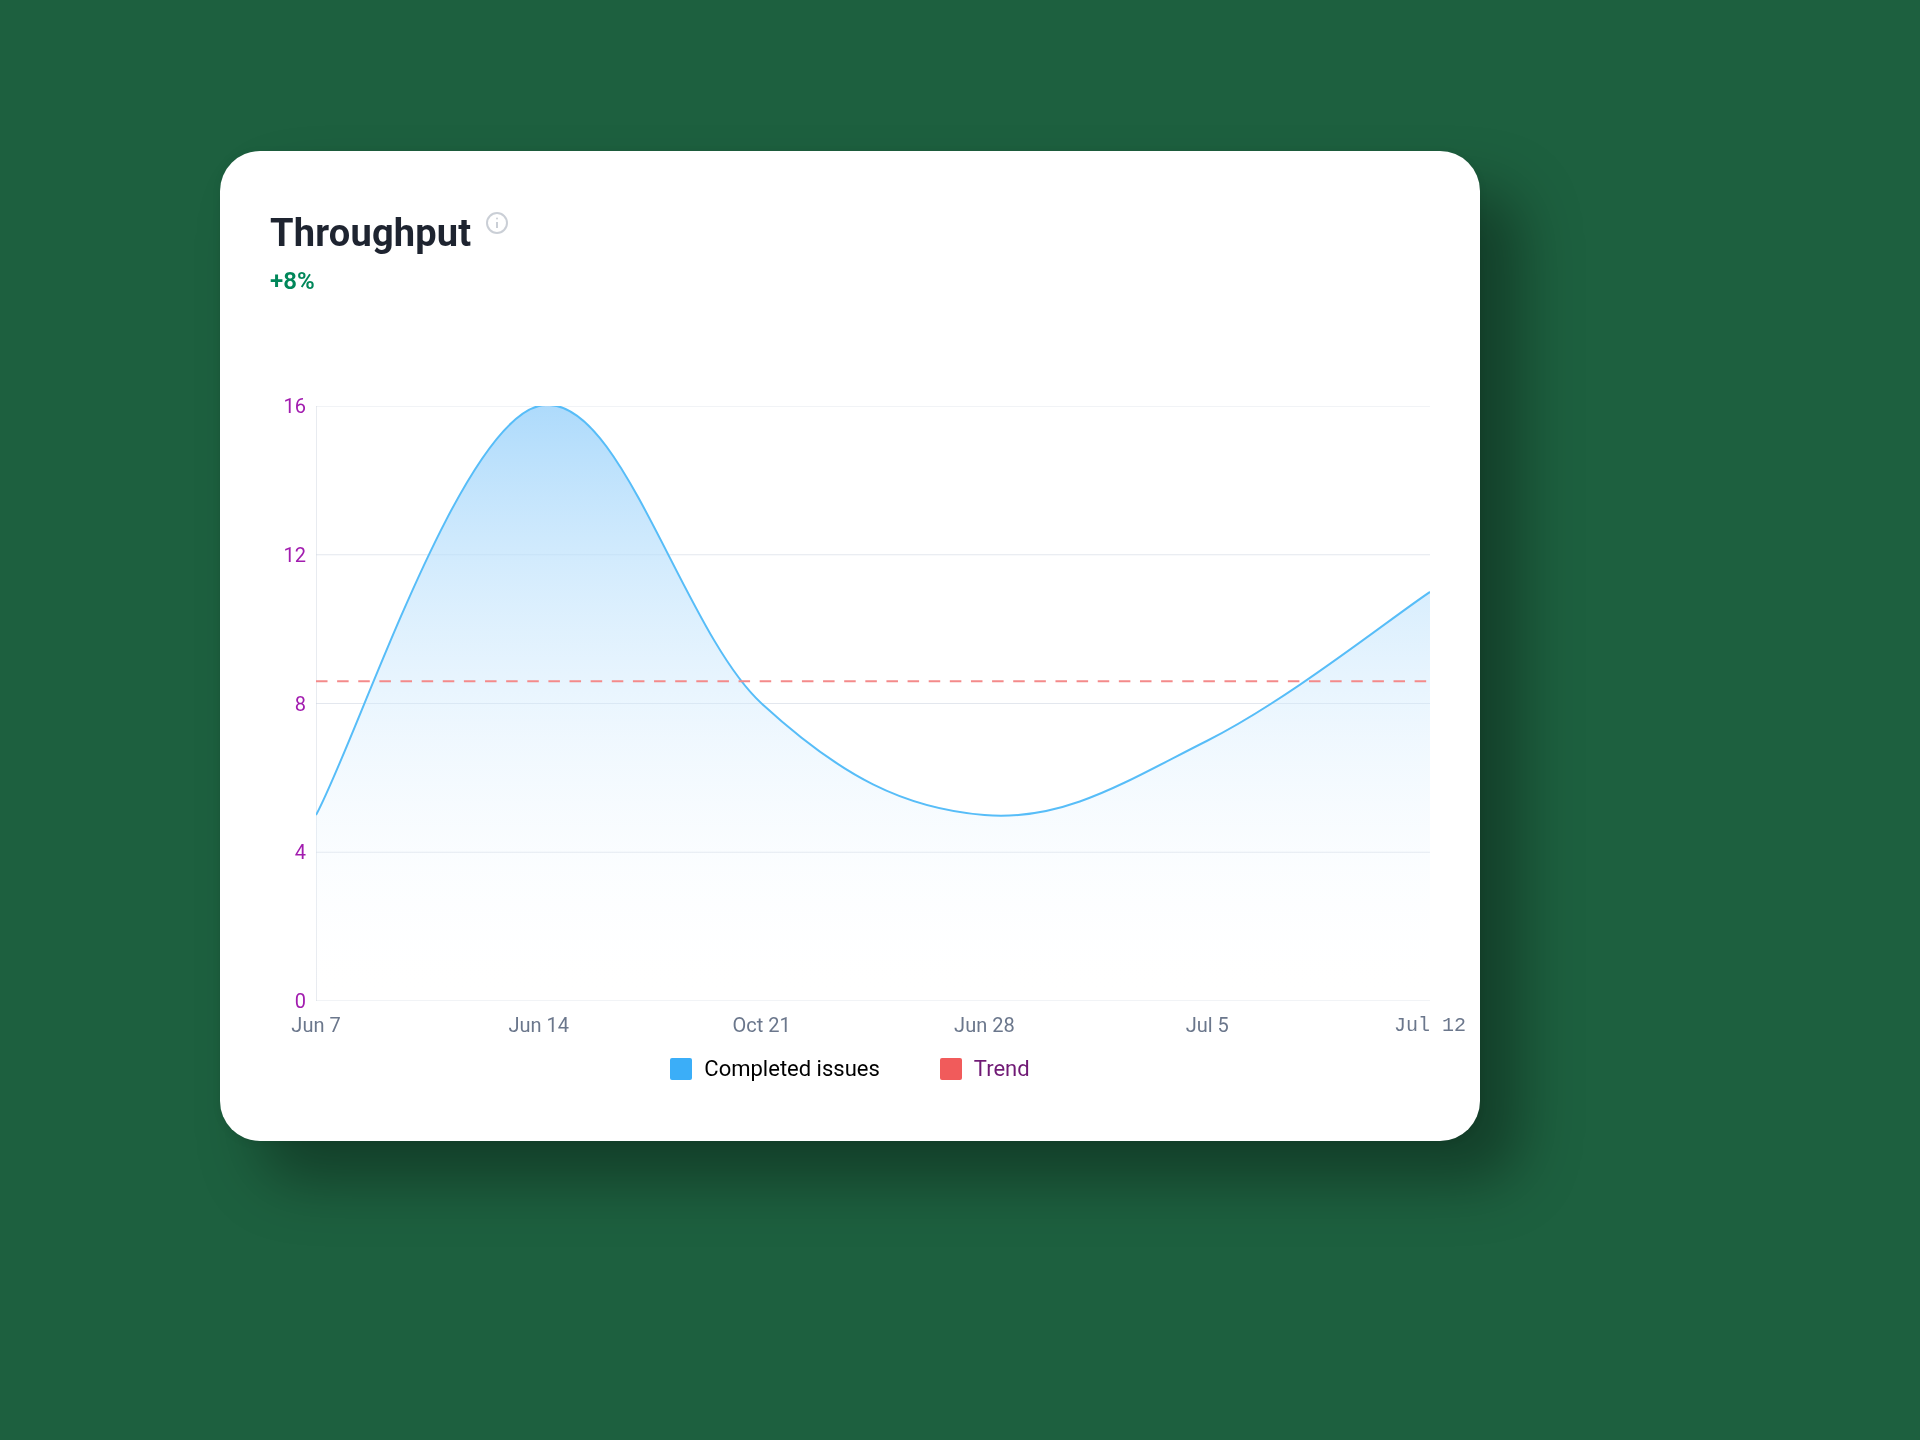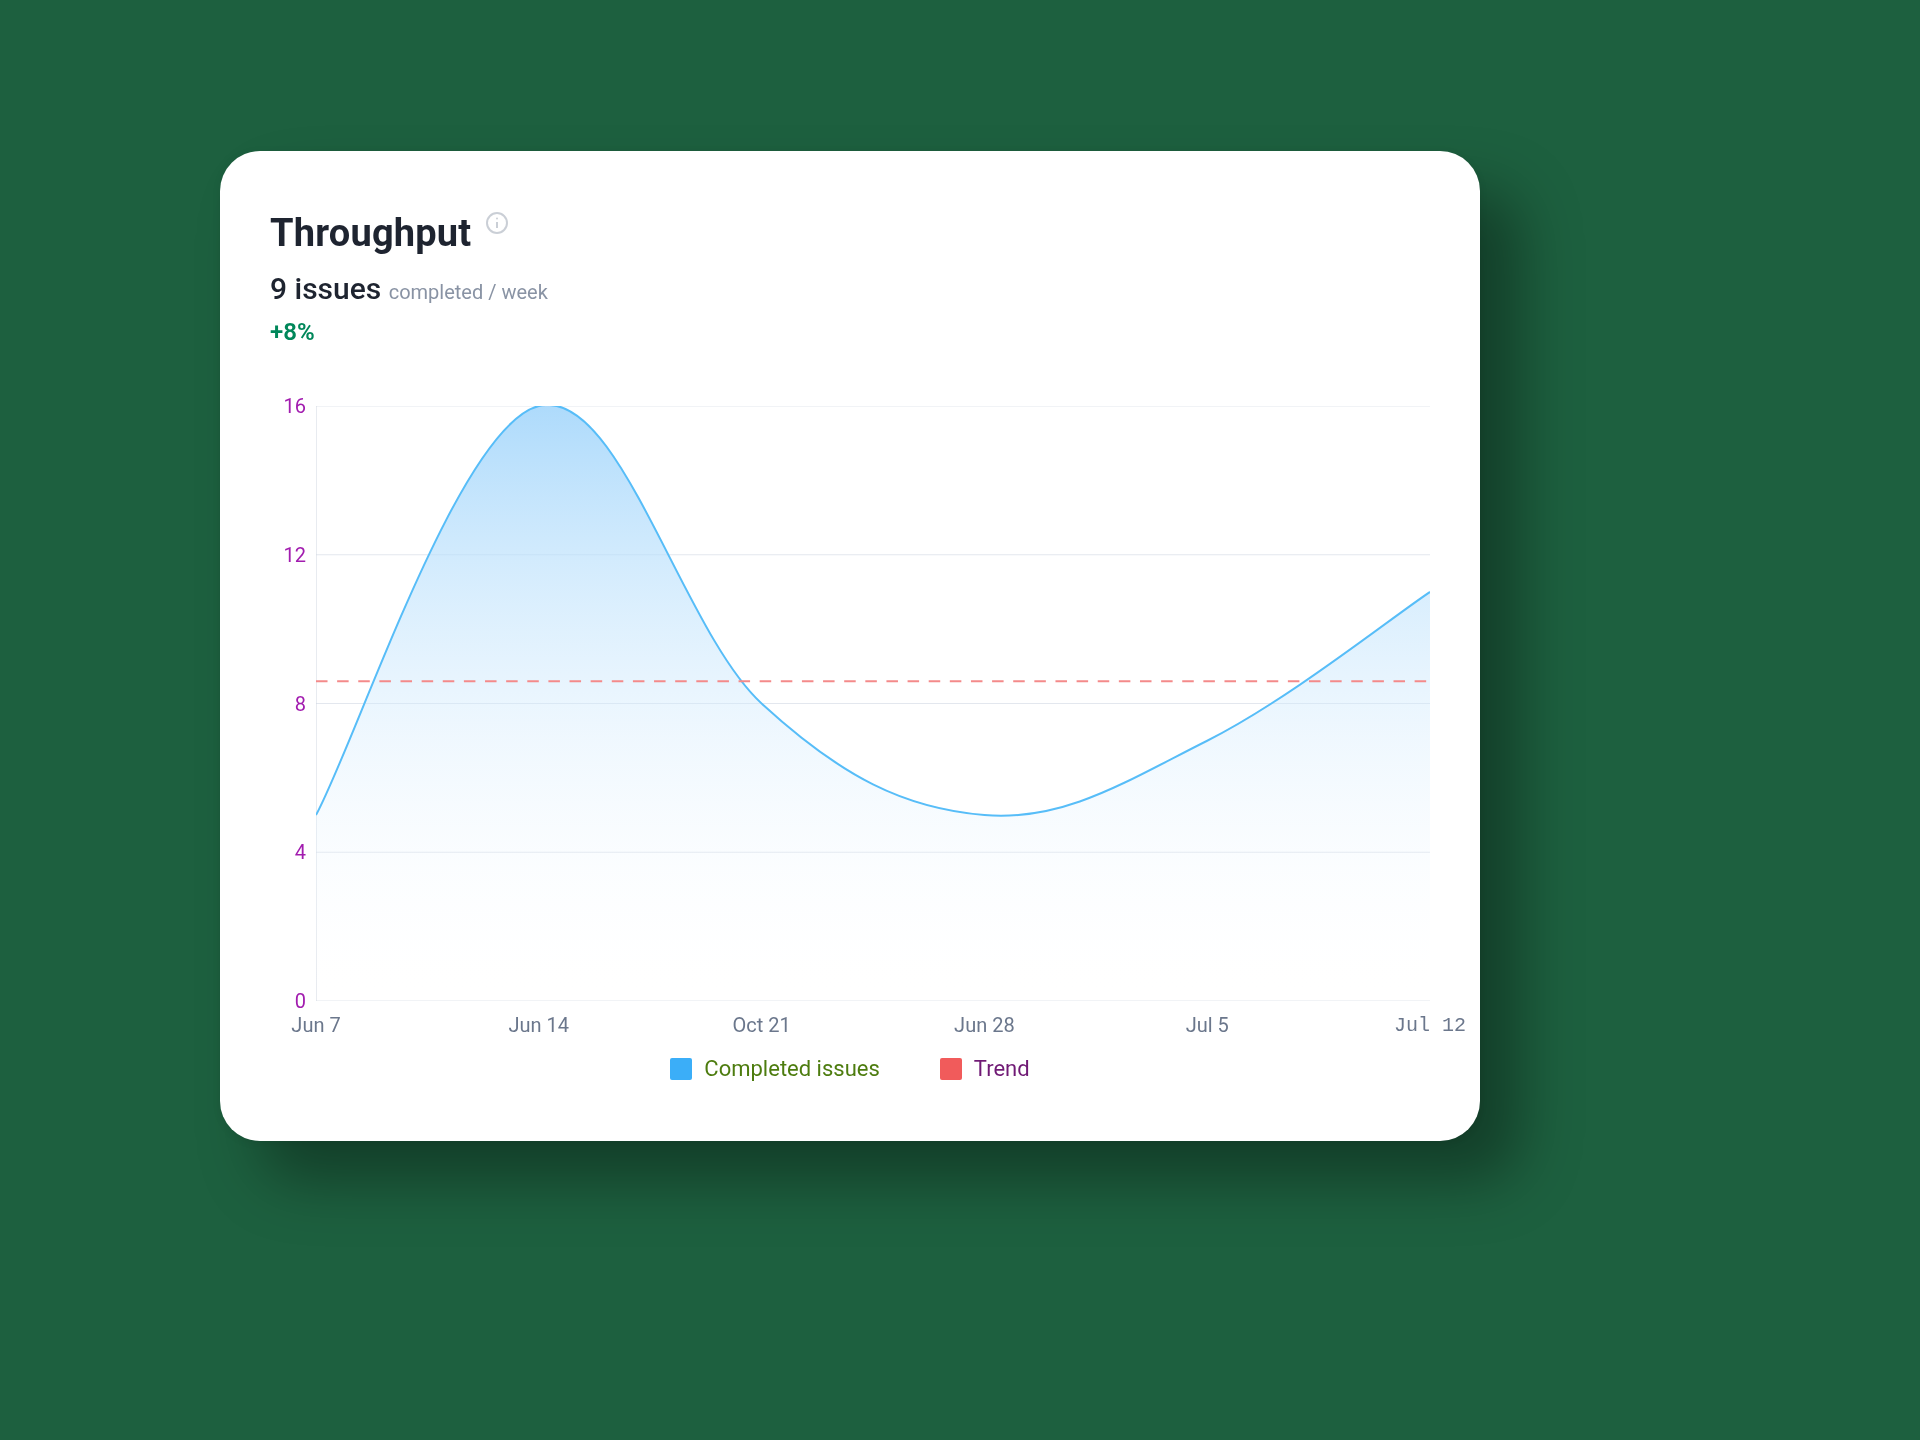--- a/index.html
+++ b/index.html
@@ -10,44 +10,40 @@
   .info-icon{width:24px;height:24px;opacity:.35;}
   .subtitle{margin-top:16px;font-size:30px;color:#1e2430;font-weight:500;}
   .subtitle .muted{font-size:20px;color:#8993a4;font-weight:400;}
   .delta{margin-top:12px;font-size:24px;font-weight:600;color:#00875a;}
   .chart-zone{position:absolute;left:0;right:0;top:195px;bottom:80px;}
   .ytick{position:absolute;left:0;font-size:20px;color:#a21caf;transform:translateY(-50%);text-align:right;width:36px;}
   .xtick{position:absolute;bottom:-36px;font-size:20px;color:#6b778c;transform:translateX(-50%);white-space:nowrap;text-align:right;}
   .legend{position:absolute;left:0;right:0;bottom:0;display:flex;justify-content:center;gap:60px;font-size:22px;}
   .legend-item{display:flex;align-items:center;gap:12px;}
   .swatch{width:22px;height:22px;border-radius:2px;}
-  .completed-color{color:#4d7c0f;}
+  .completed-color{color:#000000;}
   .trend-color{color:#701a75;}
 </style>
 </head>
 <body>
 
 <div class="card">
   <div class="inner">
 
     <div class="title-row">
       <div class="title">Throughput</div>
       <span class="info-icon">
         <svg viewBox="0 0 24 24" width="24" height="24" fill="none" stroke="#6b778c" stroke-width="2">
           <circle cx="12" cy="12" r="10"></circle>
           <line x1="12" y1="11" x2="12" y2="17"></line>
           <circle cx="12" cy="7.5" r="1" fill="#6b778c" stroke="none"></circle>
         </svg>
       </span>
     </div>
 
-    <div class="subtitle">
-      <span>9 issues</span>
-      <span class="muted">completed / week</span>
-    </div>
 
     <div class="delta">+8%</div>
 
     <div class="chart-zone">
       <svg id="chart-svg" viewBox="0 0 1160 560" preserveAspectRatio="none" style="position:absolute;left:46px;top:0;right:0;bottom:0;width:calc(100% - 46px);height:100%;">
           <defs>
             <linearGradient id="grad" x1="0" y1="0" x2="0" y2="1">
               <stop offset="0%" stop-color="#9fd4fb" stop-opacity="0.85"></stop>
               <stop offset="100%" stop-color="#ffffff" stop-opacity="0"></stop>
             </linearGradient>

